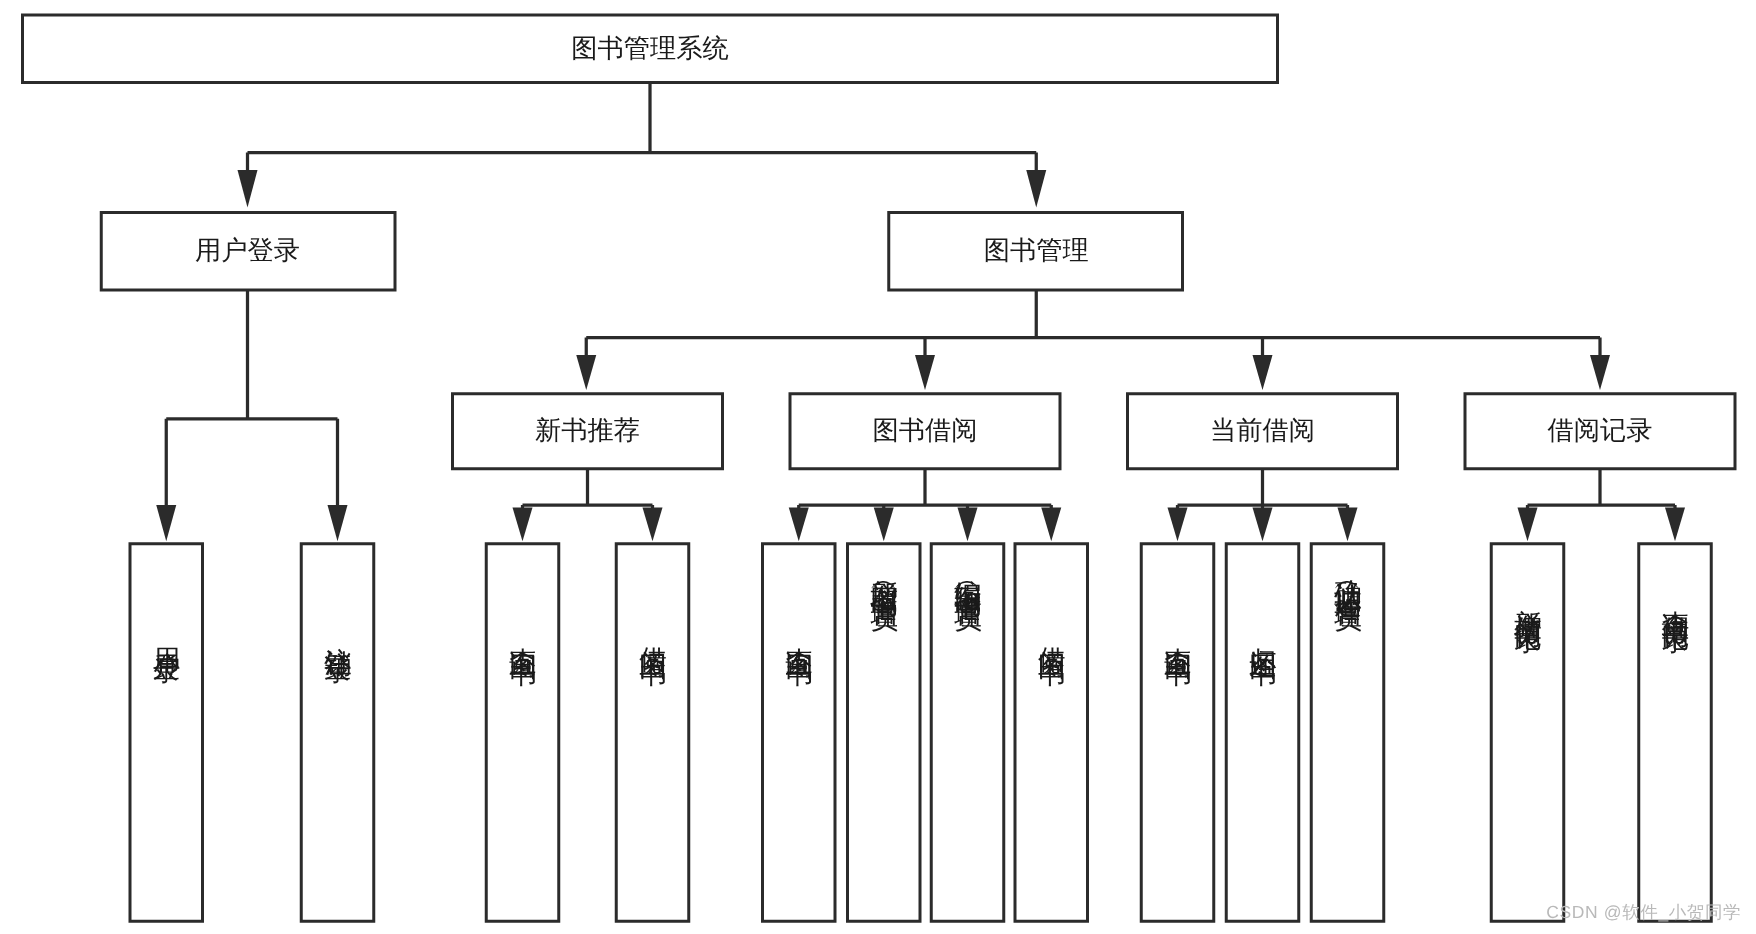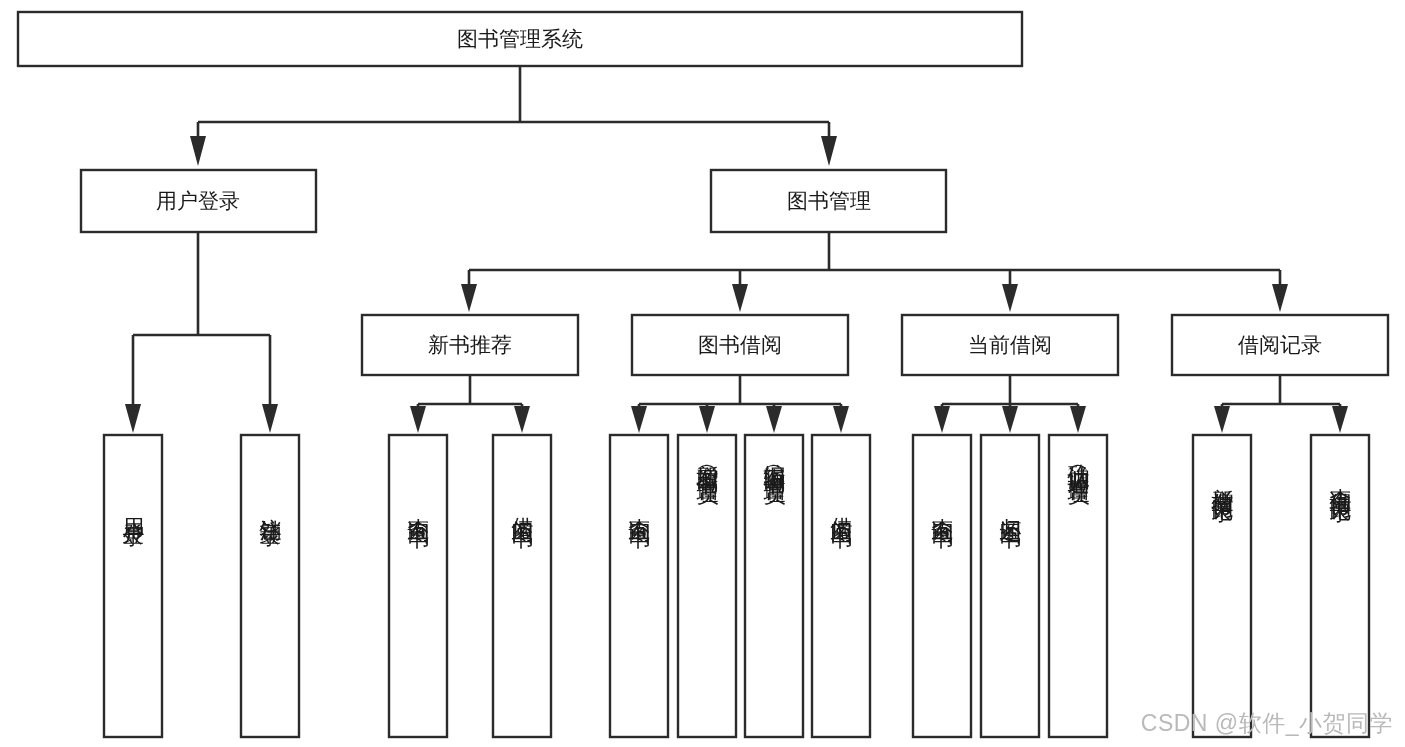--- a/index.html
+++ b/index.html
@@ -62,21 +62,21 @@
     line-height: 1.22;
     letter-spacing: 3px;
     color: #1a1a1a;
     white-space: nowrap;
   }
   .watermark {
     position: absolute;
     right: 12px;
     bottom: 8px;
     font-family: "Liberation Sans", "DejaVu Sans", sans-serif;
-    font-size: 23px;
+    font-size: 14px;
     color: #b9b9b9;
     letter-spacing: 0.5px;
     white-space: nowrap;
     pointer-events: none;
   }
 </style>
 </head>
 <body>
 
 <div id="diagram-root">

